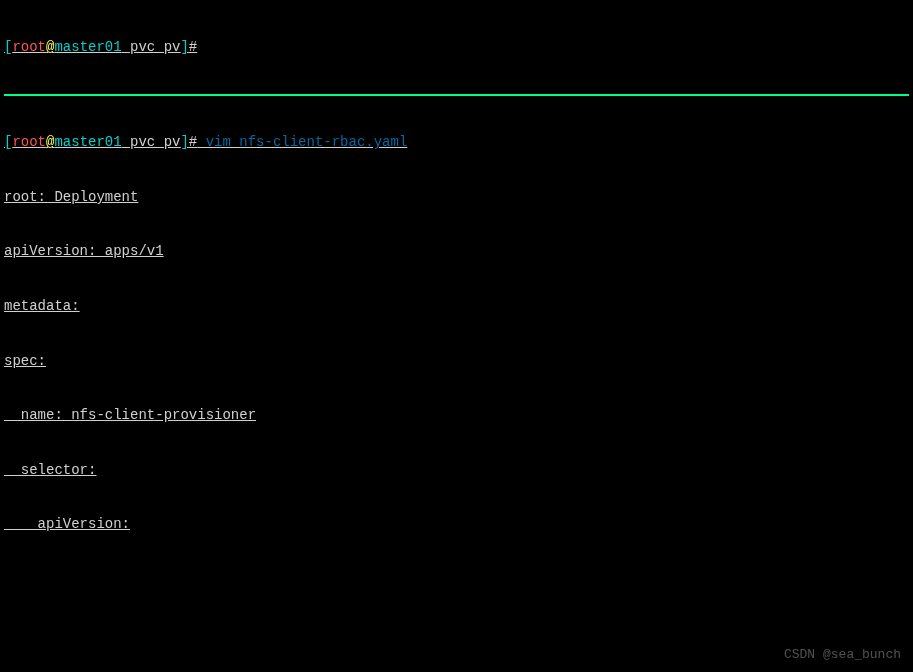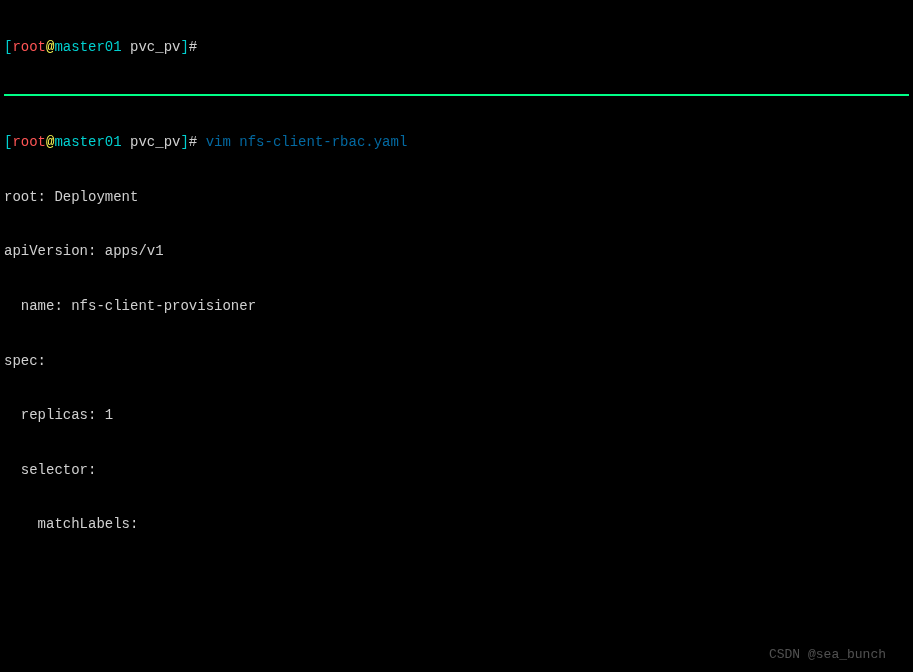--- a/index.html
+++ b/index.html
@@ -18,58 +18,59 @@
       overflow: hidden;
       position: relative;
     }
     .terminal {
       padding: 2px 4px;
       white-space: pre;
     }
     .line {
       display: block;
       min-height: 18px;
+      text-decoration: underline;
     }
     .prompt-open { color: #00d0d0; }
     .prompt-user { color: #ff5555; }
     .prompt-at { color: #ffff55; }
     .prompt-host { color: #00d0d0; }
     .prompt-path { color: #d0d0d0; }
     .prompt-close { color: #00d0d0; }
     .hash { color: #d0d0d0; }
     .cmd { color: #0369a1; }
     .sep {
       border-top: 2px solid #00ff88;
       width: 100%;
       height: 0;
       margin: 1px 0;
     }
     .content { color: #d0d0d0; }
     .watermark {
       position: absolute;
       bottom: 8px;
-      right: 27px;
+      right: 12px;
       color: rgba(200,200,200,0.4);
       font-size: 13px;
     }
   </style>
 </head>
 <body>
 
 <div class="terminal">
   <span class="line"><span class="prompt-open">[</span><span class="prompt-user">root</span><span class="prompt-at">@</span><span class="prompt-host">master01</span><span class="prompt-path"> pvc_pv</span><span class="prompt-close">]</span><span class="hash">#</span></span>
   <div class="sep"></div>
   <span class="line"><span class="prompt-open">[</span><span class="prompt-user">root</span><span class="prompt-at">@</span><span class="prompt-host">master01</span><span class="prompt-path"> pvc_pv</span><span class="prompt-close">]</span><span class="hash">#</span><span class="cmd"> vim nfs-client-rbac.yaml</span></span>
   <span class="line content">root: Deployment</span>
   <span class="line content">apiVersion: apps/v1</span>
+  <span class="line content">metadata:</span>
+  <span class="line content">spec:</span>
   <span class="line content">  name: nfs-client-provisioner</span>
-  <span class="line content">spec:</span>
-  <span class="line content">  replicas: 1</span>
   <span class="line content">  selector:</span>
-  <span class="line content">    matchLabels:</span>
+  <span class="line content">    apiVersion:</span>
   
   
   
   
   
   
   
   
   
   

